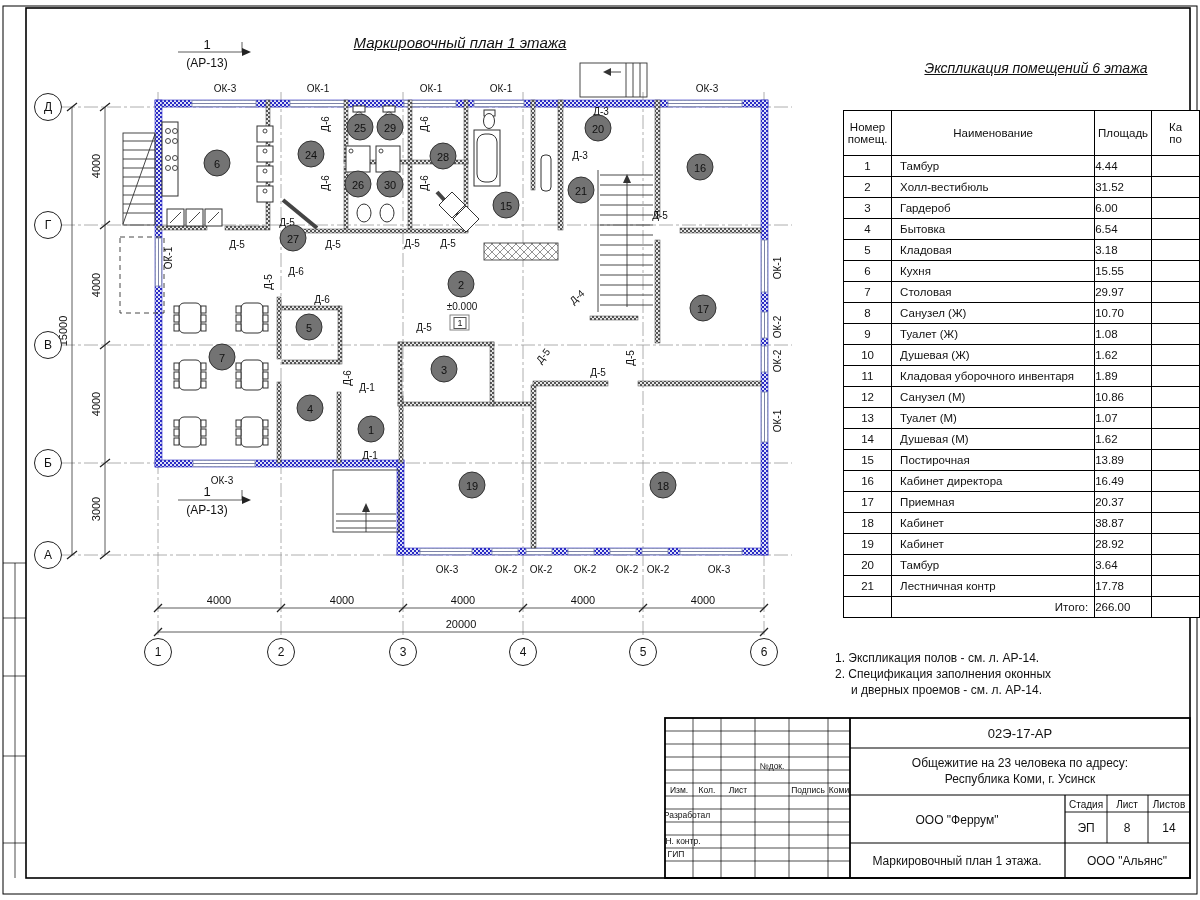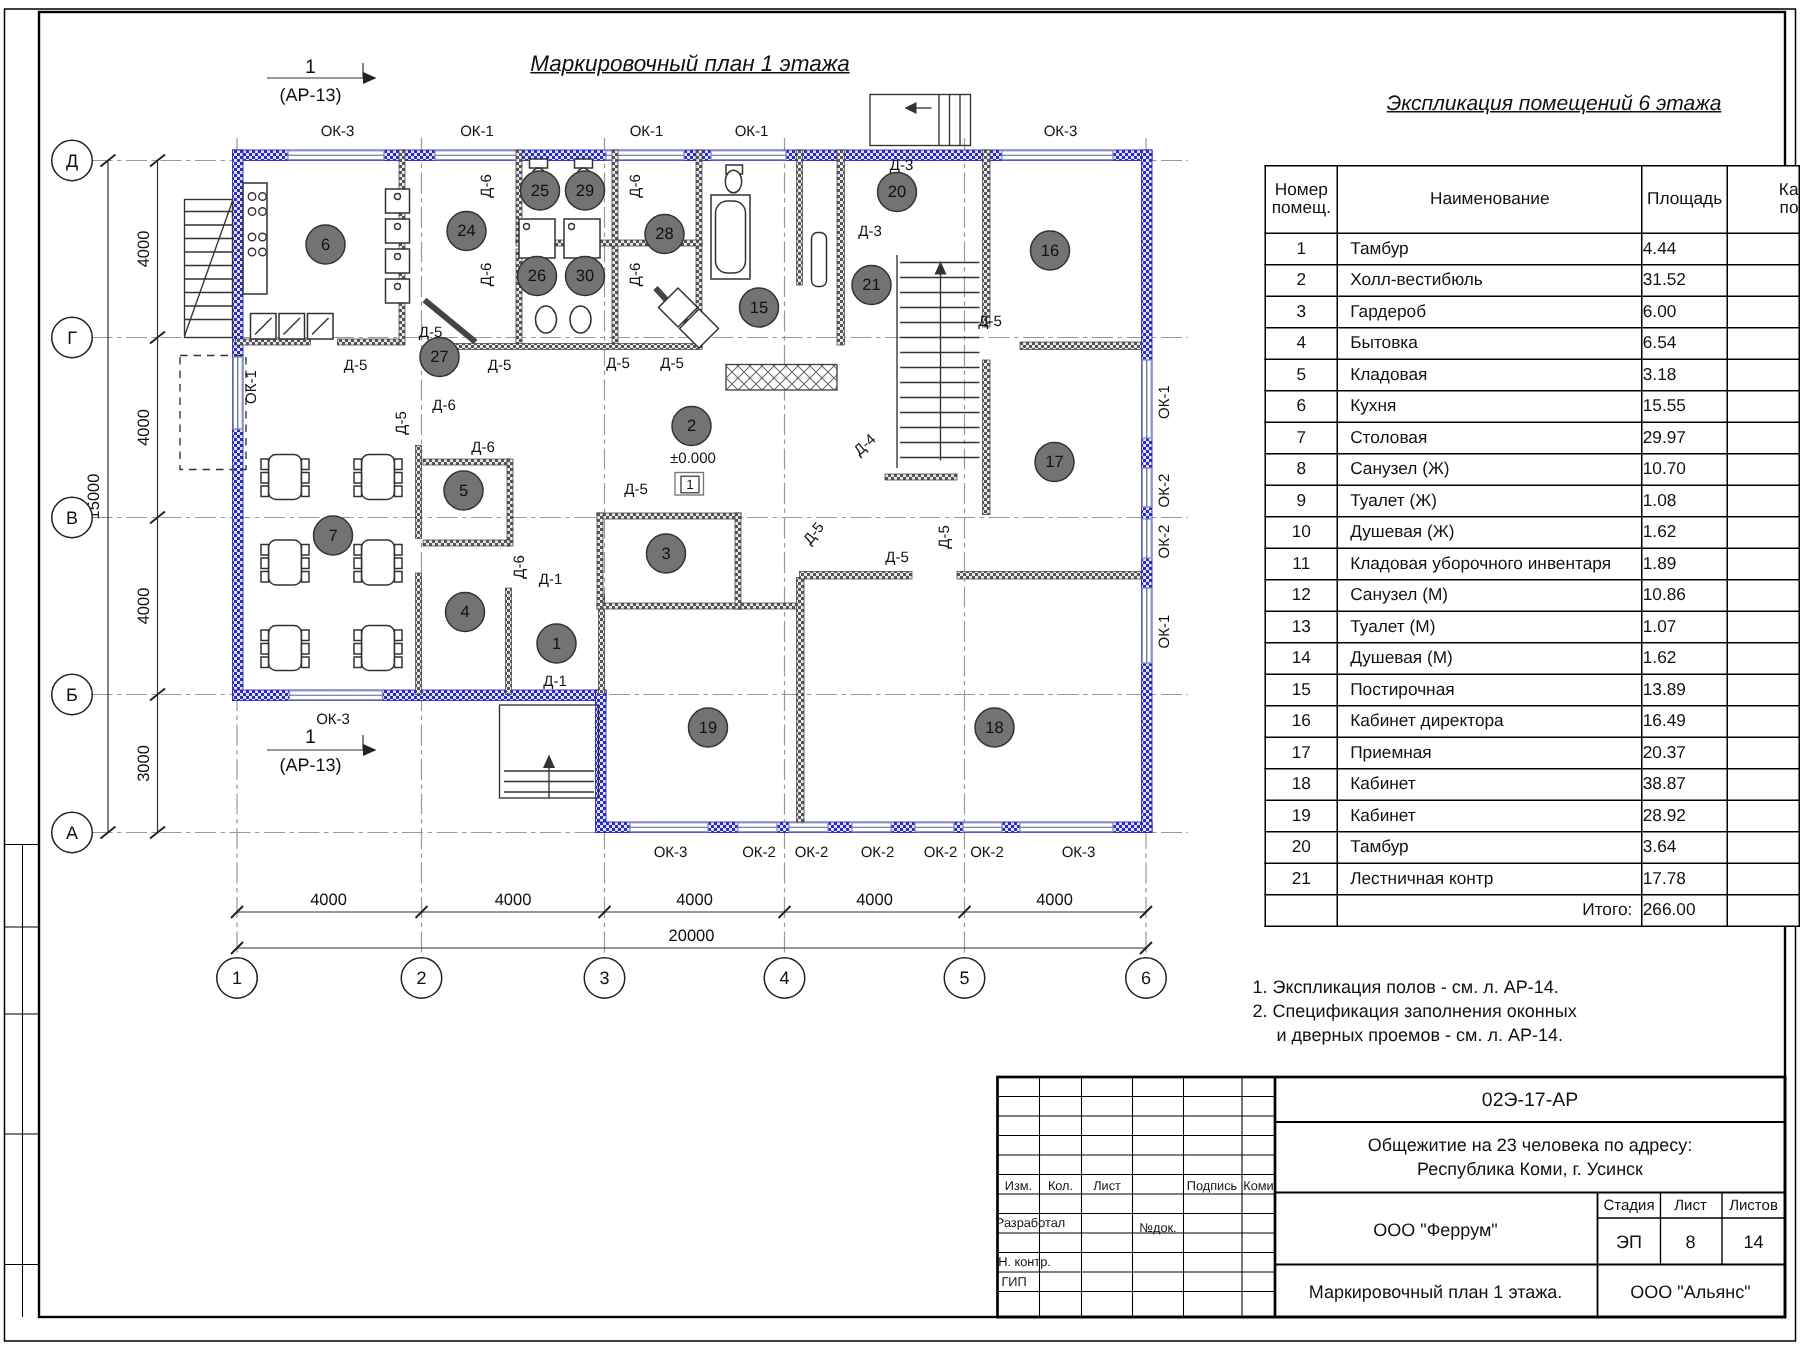--- a/index.html
+++ b/index.html
@@ -28,21 +28,21 @@
   .abs{position:absolute;white-space:nowrap}
   .title{font-style:italic;text-decoration:underline;font-size:15px;text-align:center}
   .tbt{position:absolute;transform:translate(-50%,-50%);white-space:nowrap;font-size:12px}
   .extab{position:absolute;left:843px;top:110px;border-collapse:collapse;table-layout:fixed;
          font-size:11.5px;background:#fff}
   .extab th,.extab td{border:1.4px solid #000;height:20px;padding:0;overflow:hidden}
   .extab th{font-weight:normal;height:44px;white-space:pre-line;font-size:11.5px}
   .c0{width:50px;text-align:center}
   .c1{width:235px}
   .c2{width:58px;}
-  .c3{width:60px;text-align:right;padding-left:3px}
+  .c3{width:60px;text-align:center;padding-left:3px}
   .extab td.c1{padding-left:8px}
   .notes{position:absolute;left:835px;top:650px;font-size:12px;line-height:16px}
 </style>
 </head>
 <body>
 
 <svg width="1200" height="900" viewBox="0 0 1200 900">
   <defs>
     <pattern id="pb" width="4" height="4" patternUnits="userSpaceOnUse">
       <rect width="4" height="4" fill="#dfe3f7"></rect>
@@ -522,21 +522,21 @@
   <div style="padding-left:16px">и дверных проемов - см. л. АР-14.</div>
 </div>
 
 <div>
   <div class="tbt" style="left:1020px;top:733px;font-size:13px">02Э-17-АР</div>
   <div class="tbt" style="left:1020px;top:763px">Общежитие на 23 человека по адресу:</div>
   <div class="tbt" style="left:1020px;top:779px">Республика Коми, г. Усинск</div>
   <div class="tbt" style="left:679px;top:790px;font-size:8.5px">Изм.</div>
   <div class="tbt" style="left:707px;top:790px;font-size:8.5px">Кол.</div>
   <div class="tbt" style="left:738px;top:790px;font-size:8.5px">Лист</div>
-  <div class="tbt" style="left:772px;top:818px;font-size:8.5px">№док.</div>
+  <div class="tbt" style="left:772px;top:766px;font-size:8.5px">№док.</div>
   <div class="tbt" style="left:808px;top:790px;font-size:8.5px">Подпись</div>
   <div class="tbt" style="left:839px;top:790px;font-size:8.5px">Коми</div>
   <div class="tbt" style="left:687px;top:815px;font-size:8.5px">Разработал</div>
   <div class="tbt" style="left:683px;top:841px;font-size:8.5px">Н. контр.</div>
   <div class="tbt" style="left:676px;top:854px;font-size:8.5px">ГИП</div>
   <div class="tbt" style="left:957px;top:820px">ООО "Феррум"</div>
   <div class="tbt" style="left:1086px;top:804px;font-size:10px">Стадия</div>
   <div class="tbt" style="left:1127px;top:804px;font-size:10px">Лист</div>
   <div class="tbt" style="left:1169px;top:804px;font-size:10px">Листов</div>
   <div class="tbt" style="left:1086px;top:828px">ЭП</div>

